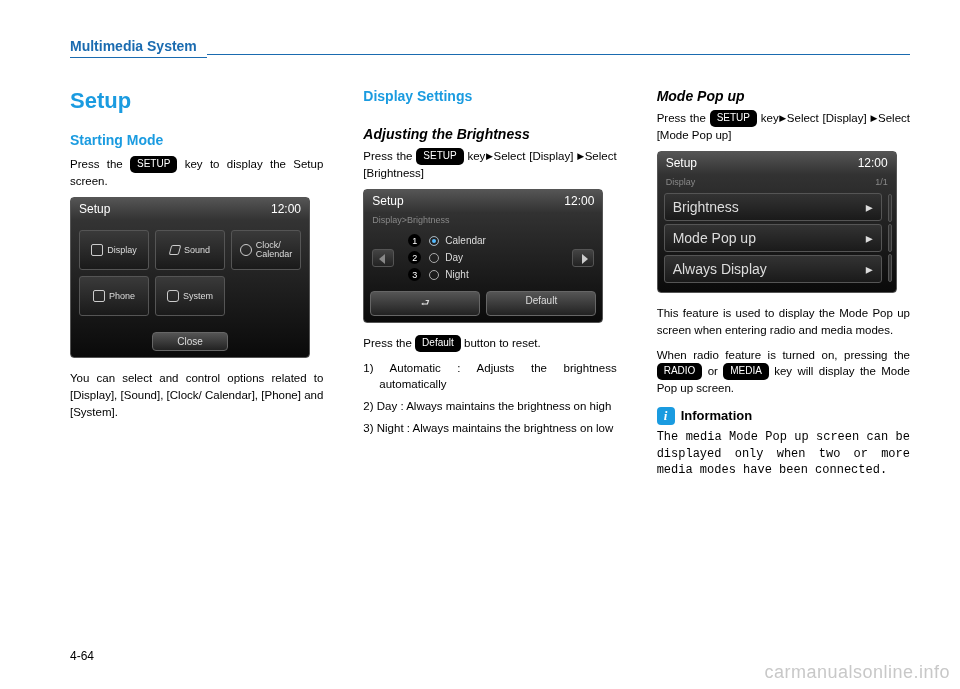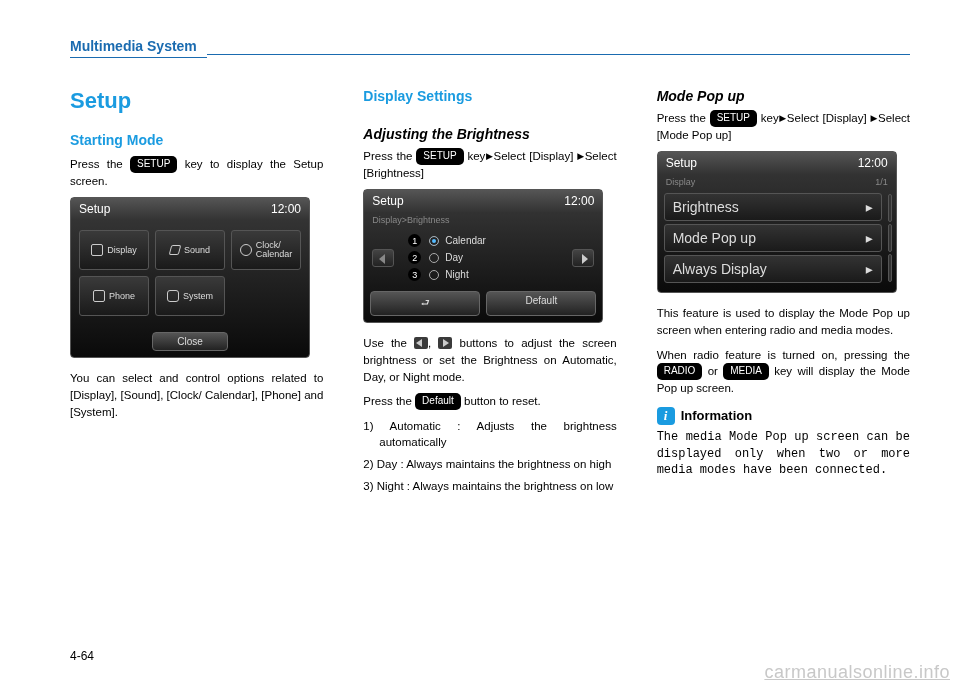--- a/index.html
+++ b/index.html
@@ -169,21 +169,20 @@
   }
   .info-title { font-weight:bold; font-size:13px; }
   .info-text { font-family: Liberation Mono, monospace; font-size:12px; line-height:1.4; text-align: justify;}
   .page-num {
     position:absolute; bottom:26px; left:70px; font-size:12px;
   }
   .watermark {
     position:absolute; bottom:6px; right:10px;
     color:#c8c8c8; font-size:18px; letter-spacing:0.5px;
     font-family: Arial, sans-serif;
-    text-decoration: underline;
   }
   .slider-row { display:flex; align-items:center; justify-content:space-between; padding:4px 8px 2px 8px;}
   .slider-btn {
     width:22px; height:18px; background:linear-gradient(#444,#222);
     border:1px solid #555; border-radius:3px; position:relative;
   }
   .slider-btn.l::after {content:"";position:absolute;top:4px;left:6px;border-top:5px solid transparent;border-bottom:5px solid transparent;border-right:6px solid #888;}
   .slider-btn.r::after {content:"";position:absolute;top:4px;left:9px;border-top:5px solid transparent;border-bottom:5px solid transparent;border-left:6px solid #ccc;}
   .opt-stack { flex:1; padding:0 6px;}
   .scroll-ind { width:8px; display:flex; flex-direction:column; gap:2px; padding:4px 4px 4px 0;}
@@ -285,23 +284,20 @@
             <div class="slider-btn r"></div>
           </div>
           <div class="bot-row">
             <div class="pill back">⮐</div>
             <div class="pill">Default</div>
           </div>
         </div>
       </div>
 
       <p>
-        <span>Use the </span><span class="arrow-btn left"></span><span>, </span><span class="arrow-btn right"></span><span> buttons to adjust the screen brightness or set the Brightness on Automatic, Day, or Night mode.</span>
-      </p>
-      <p>
         <span>Press the </span><span class="keycap">Default</span><span> button to reset.</span>
       </p>
 
       <ol class="plain">
         <li>1) Automatic : Adjusts the brightness automatically</li>
         <li>2) Day : Always maintains the brightness on high</li>
         <li>3) Night : Always maintains the brightness on low</li>
       </ol>
     </div>
 

